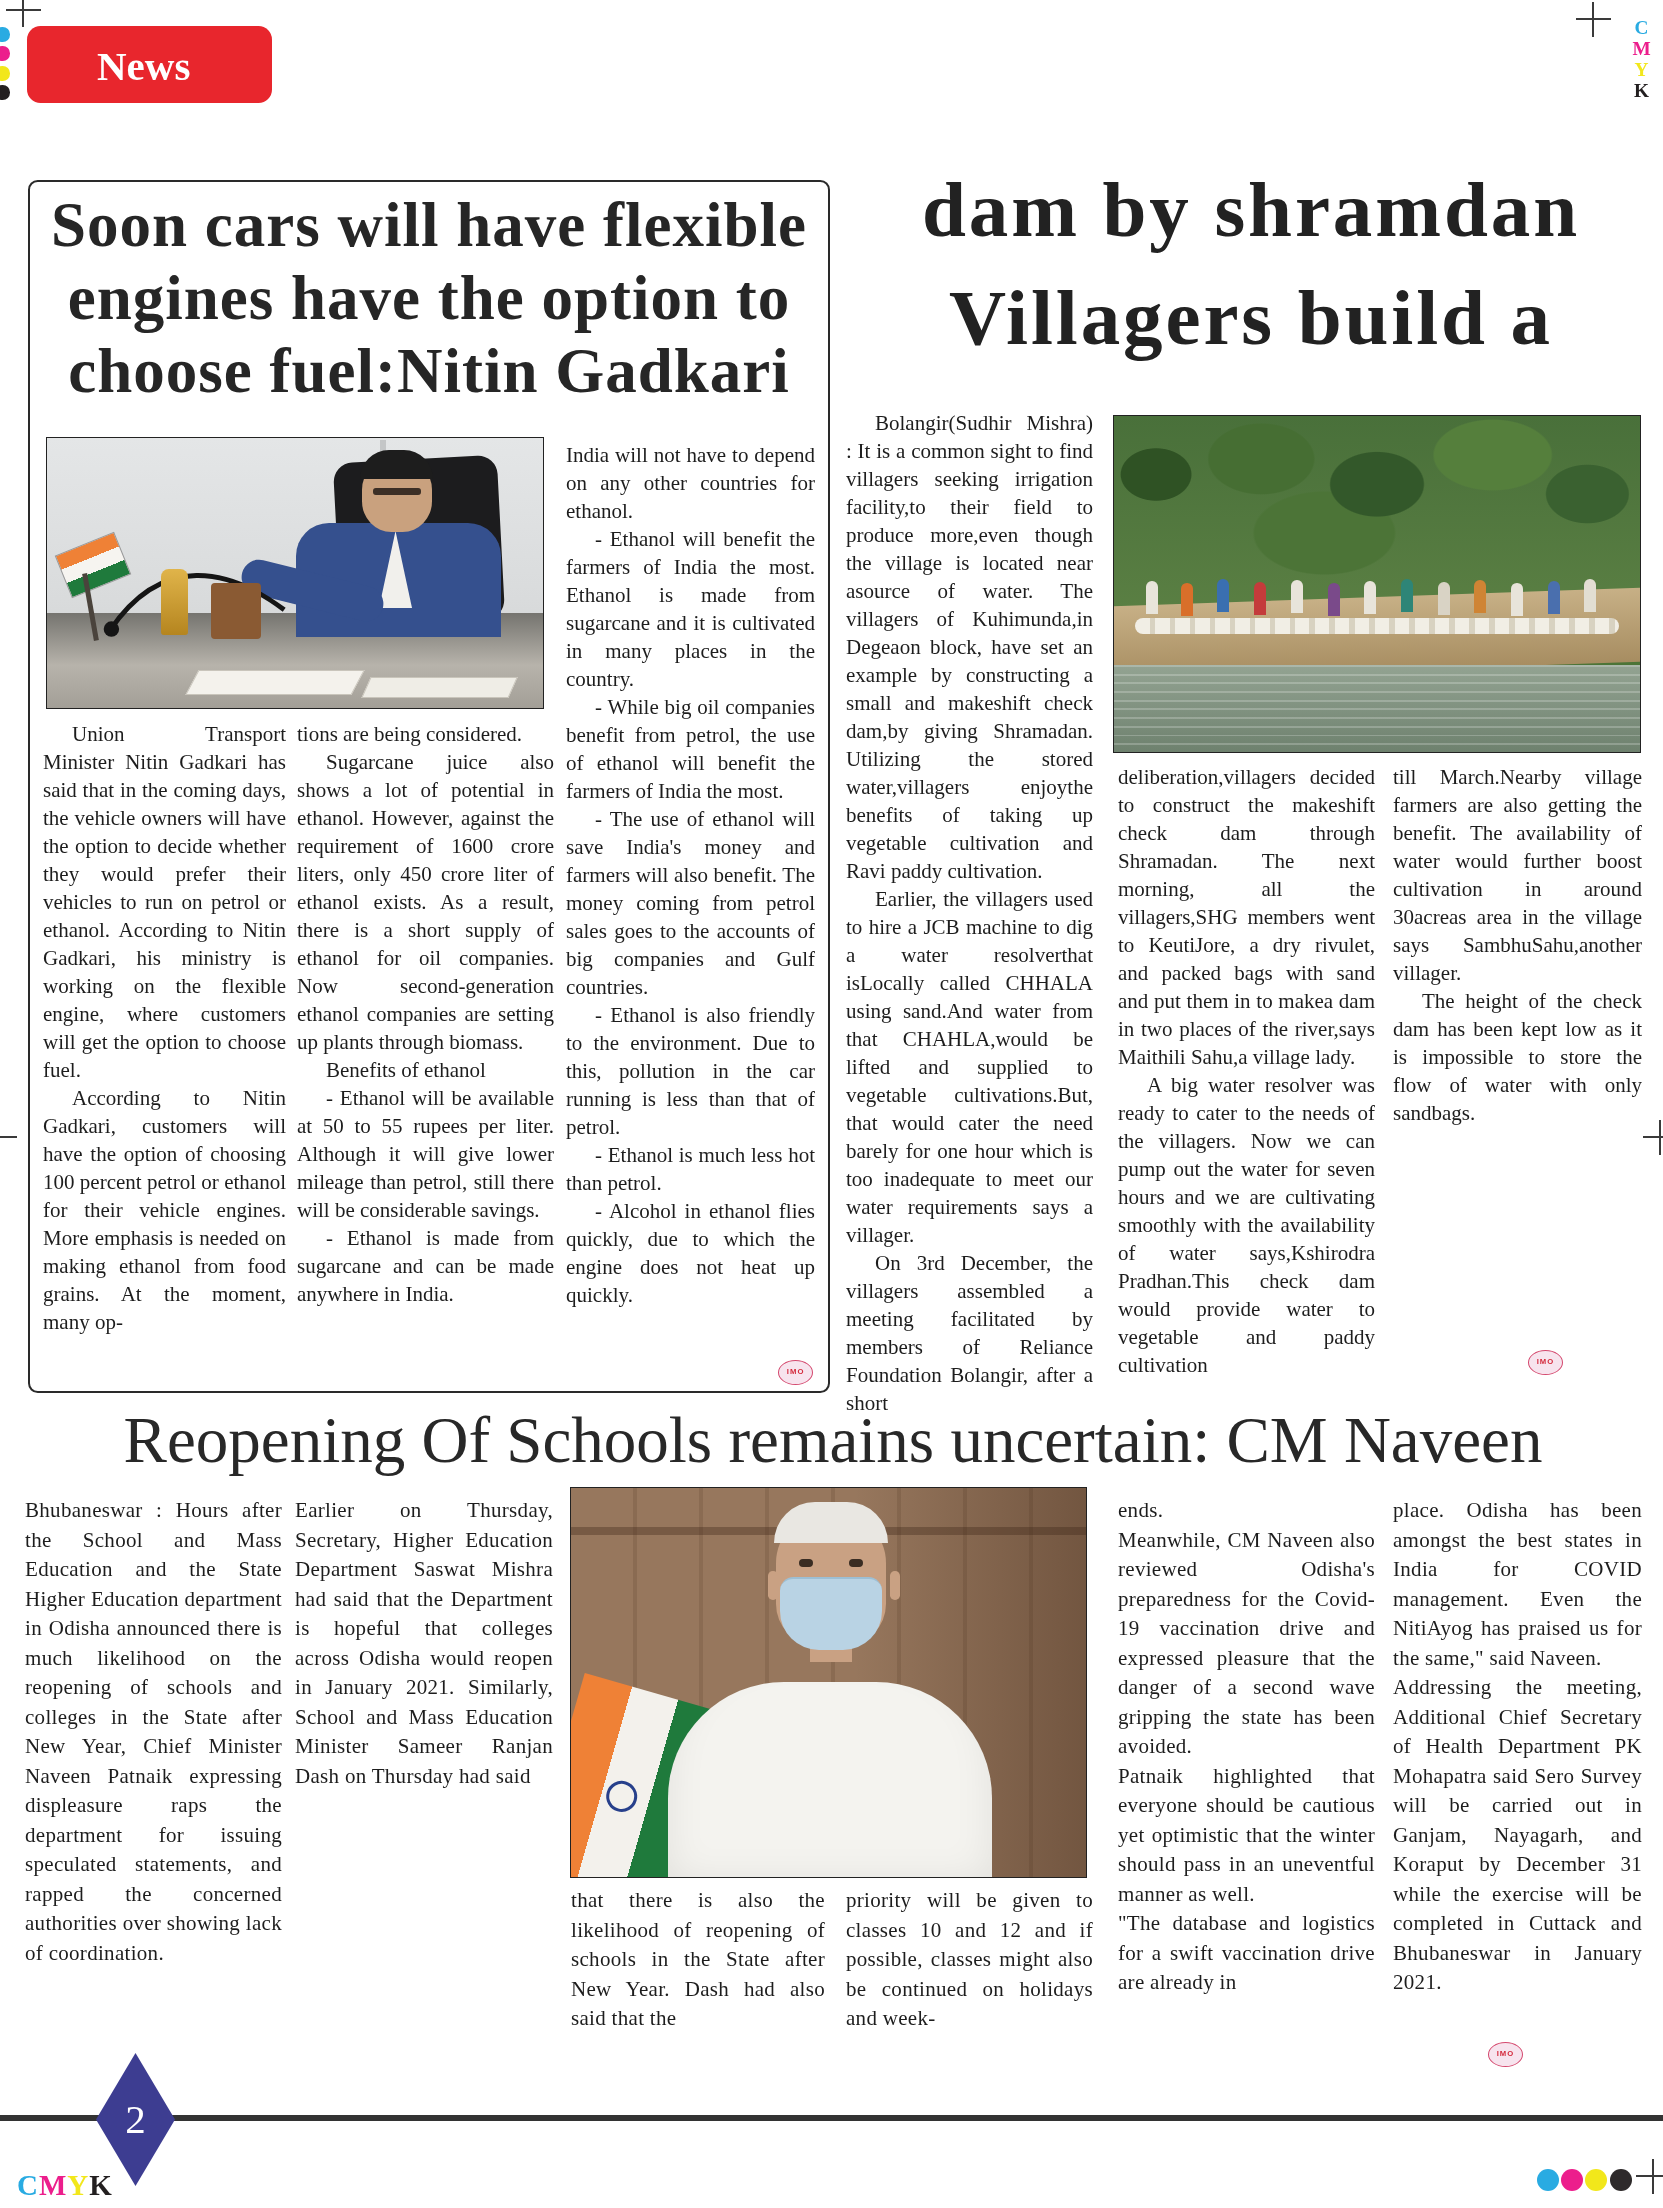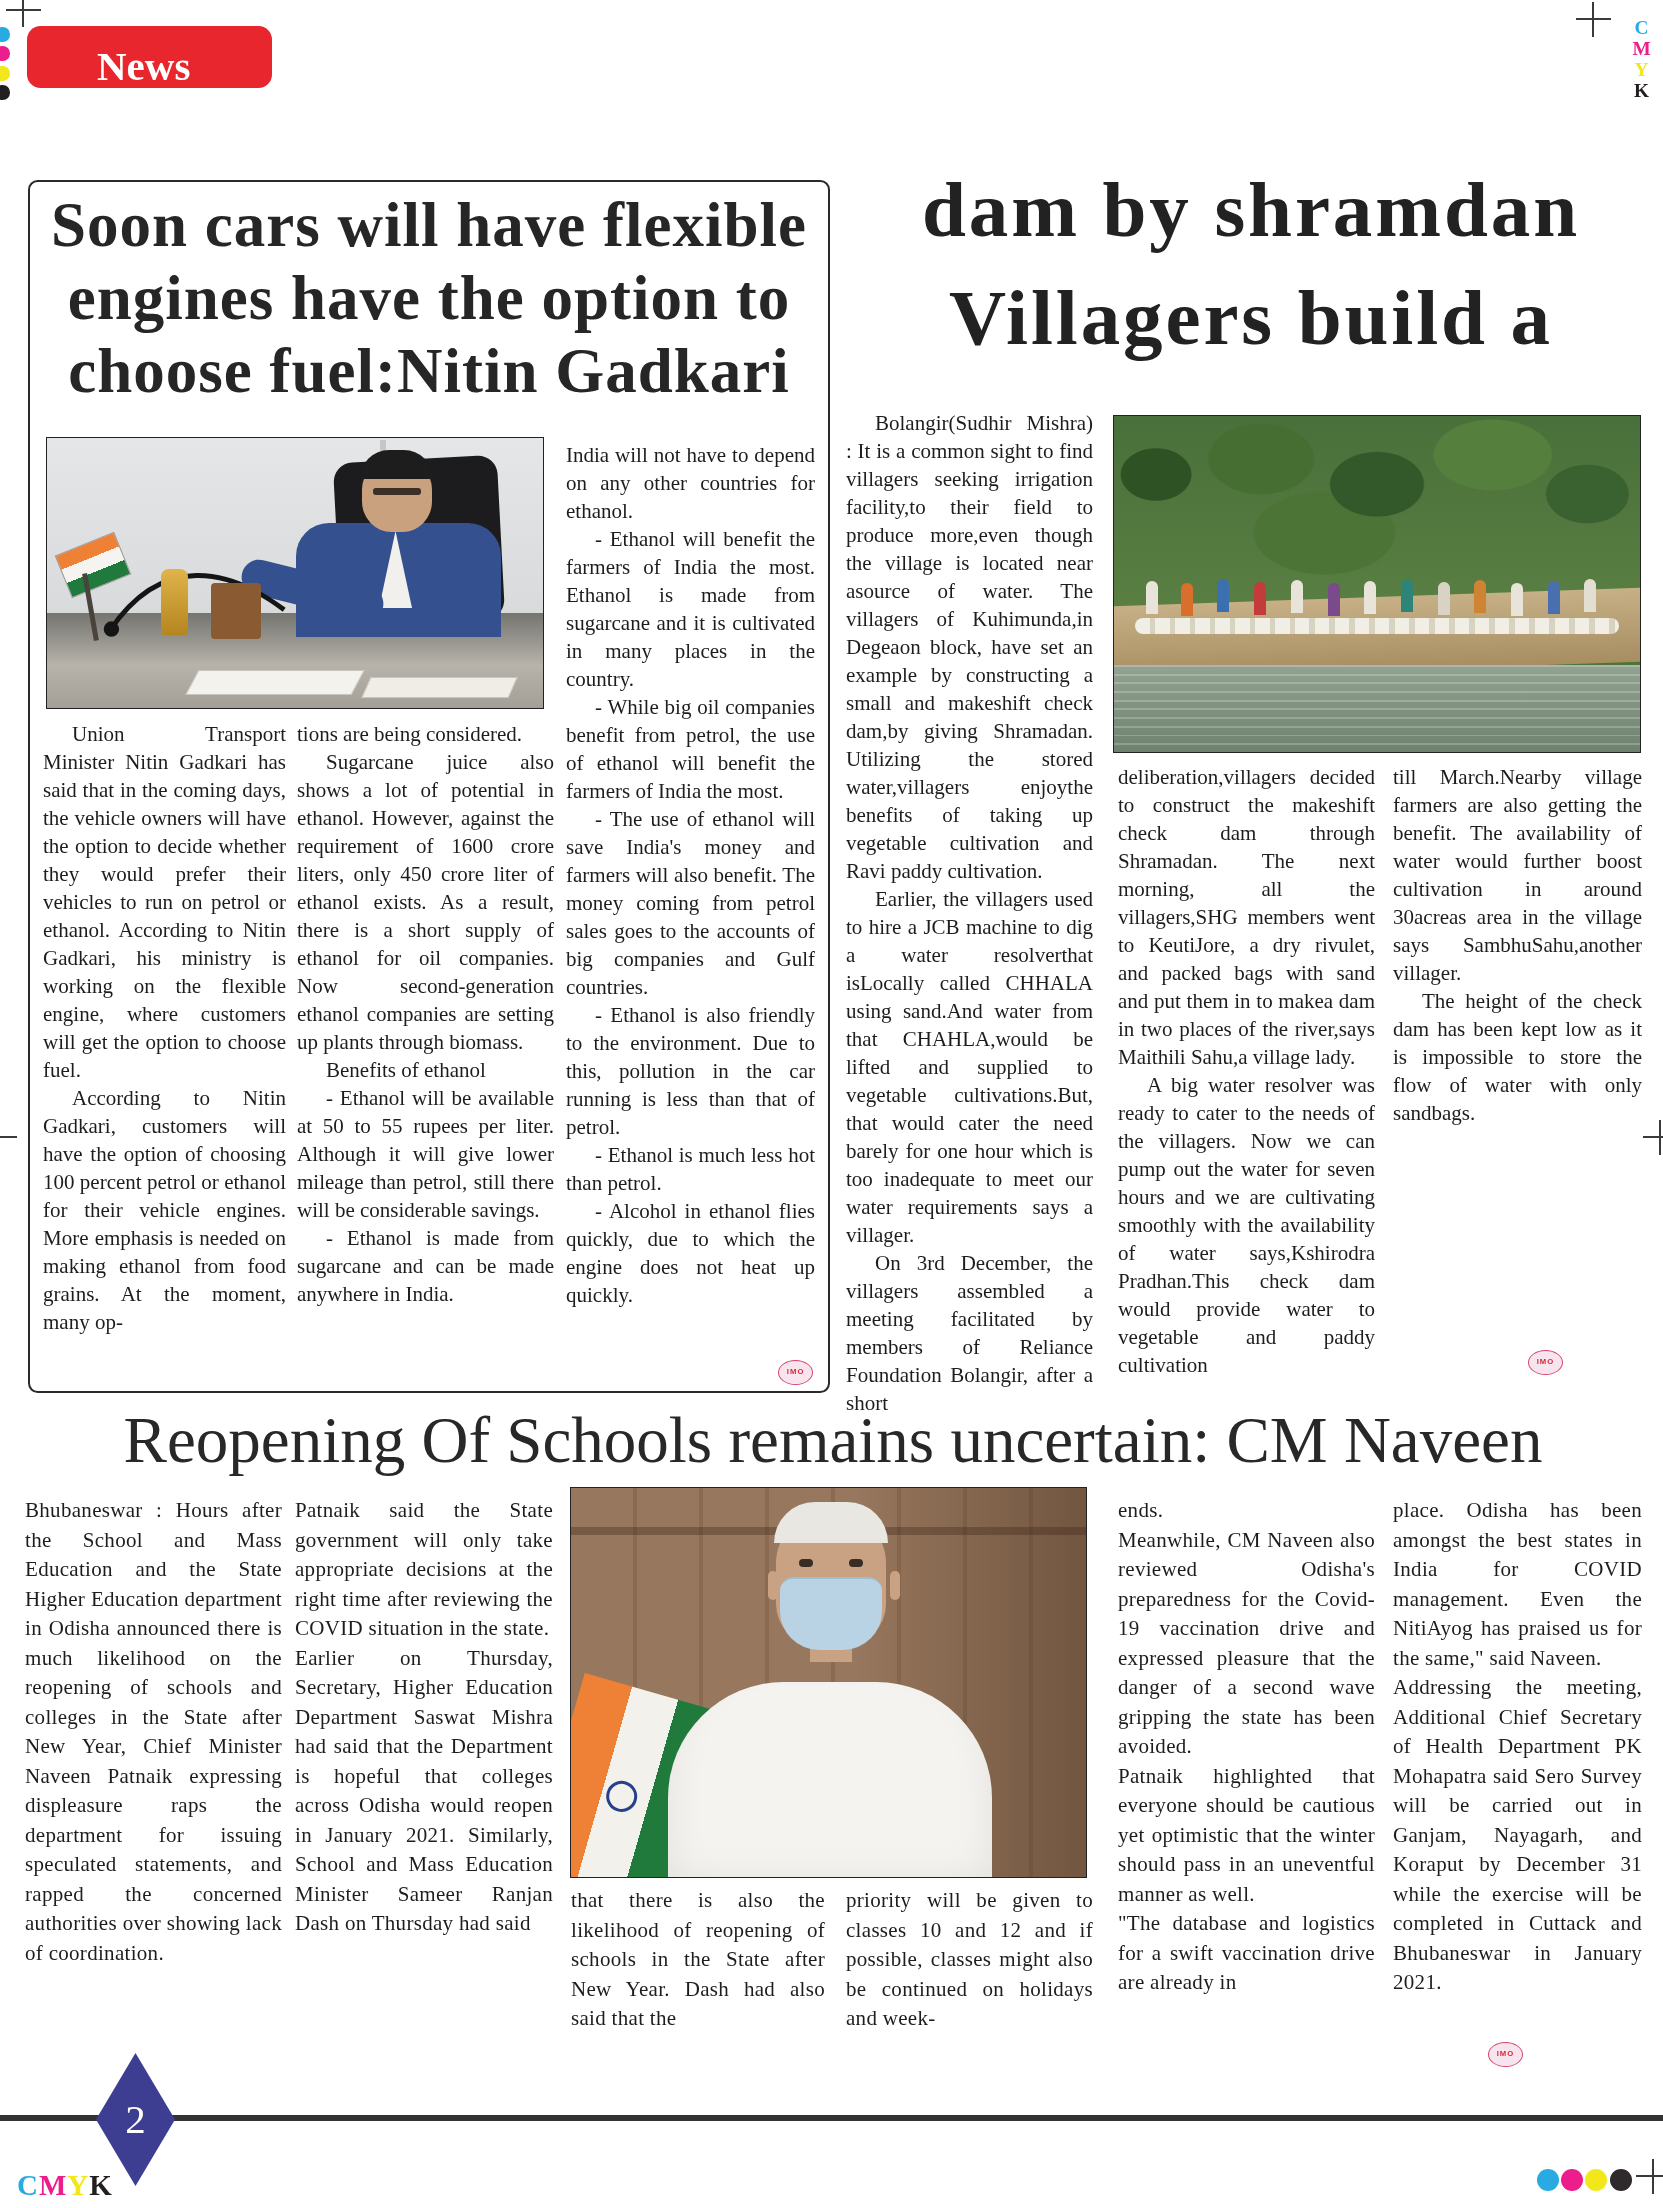--- a/index.html
+++ b/index.html
@@ -15,21 +15,21 @@
   .indent-rest .para:first-child{text-indent:0;}
   .noindent .para{text-indent:0;}
   
   .headline p{margin:0;text-align:center;text-indent:0;}
   .hl1{left:43px;top:189px;width:772px;font-weight:bold;font-size:63px;line-height:73px;letter-spacing:1px;color:#262626;}
   .hl2{left:838px;top:156px;width:826px;font-weight:bold;font-size:79px;line-height:108px;letter-spacing:2.9px;color:#222;}
   .hl3{left:21px;top:1402px;width:1624px;font-size:65px;line-height:77px;color:#282828;text-align:center;white-space:nowrap;}
   
   .a1box{left:28px;top:180px;width:798px;height:1209px;border:2.9px solid #2a2a2a;border-radius:9.7px;}
   
-  .chip{left:27px;top:26px;width:245px;height:62px;background:#e8262d;border-radius:13.5px;}
+  .chip{left:27px;top:26px;width:245px;height:77px;background:#e8262d;border-radius:13.5px;}
   .chip span{display:block;padding-left:70px;font-weight:bold;font-size:41px;line-height:81px;color:#fff;}
   
   .photo{border:1.9px solid #222;overflow:hidden;}
   
   .imo{position:absolute;width:33px;height:23px;border:1.9px solid #d4486e;border-radius:50%;
        background:#f7e4ee;color:#d42a3c;font-family:"Liberation Sans",sans-serif;
        font-size:7.7px;font-weight:bold;letter-spacing:1px;text-align:center;line-height:21px;}
   
   .cross{position:absolute;width:35px;height:35px;}
   .cross::before{content:"";position:absolute;left:0;right:0;top:16.4px;height:1.9px;background:#3a3a3a;}
@@ -180,21 +180,20 @@
     <div class="abs" style="left:203px;top:13.5px;width:114px;height:41px;background:#e9e7e2;border-radius:58px 58px 0 0;"></div>
     <div class="abs" style="left:228px;top:71px;width:13.5px;height:7.7px;background:#3a2d23;border-radius:3.9px;box-shadow:50px 0 0 #3a2d23;"></div>
     <div class="abs" style="left:209px;top:89px;width:102px;height:71px;background:#b9d3e4;border-radius:13.5px 13.5px 39px 39px;border-top:2.9px solid #9dbfd4;"></div>
     <div class="abs" style="left:197px;top:83px;width:9.7px;height:29px;background:#c9a183;border-radius:4.8px;box-shadow:122px 0 0 #c9a183;"></div>
   </div>
 
   <div class="col col3x noindent abs" style="left:25px;top:1496px;width:257px;">
       <p class="para">Bhubaneswar : Hours after the School and Mass Education and the State Higher Education department in Odisha announced there is much likelihood on the reopening of schools and colleges in the State after New Year, Chief Minister Naveen Patnaik expressing displeasure raps the department for issuing speculated statements, and rapped the concerned authorities over showing lack of coordination.</p>
     </div>
   <div class="col col3x noindent abs" style="left:295px;top:1496px;width:258px;">
-      <p class="para">Patnaik said the State government will only take appropriate decisions at the right time after reviewing the COVID situation in the state.</p>
       <p class="para">Earlier on Thursday, Secretary, Higher Education Department Saswat Mishra had said that the Department is hopeful that colleges across Odisha would reopen in January 2021. Similarly, School and Mass Education Minister Sameer Ranjan Dash on Thursday had said</p>
     </div>
   <div class="col col3x noindent abs" style="left:571px;top:1886px;width:254px;">
       <p class="para">that there is also the likelihood of reopening of schools in the State after New Year. Dash had also said that the</p>
     </div>
   <div class="col col3x noindent abs" style="left:846px;top:1886px;width:247px;">
       <p class="para">priority will be given to classes 10 and 12 and if possible, classes might also be continued on holidays and week-</p>
     </div>
   <div class="col col3x noindent abs" style="left:1118px;top:1496px;width:257px;">
       <p class="para">ends.</p>

